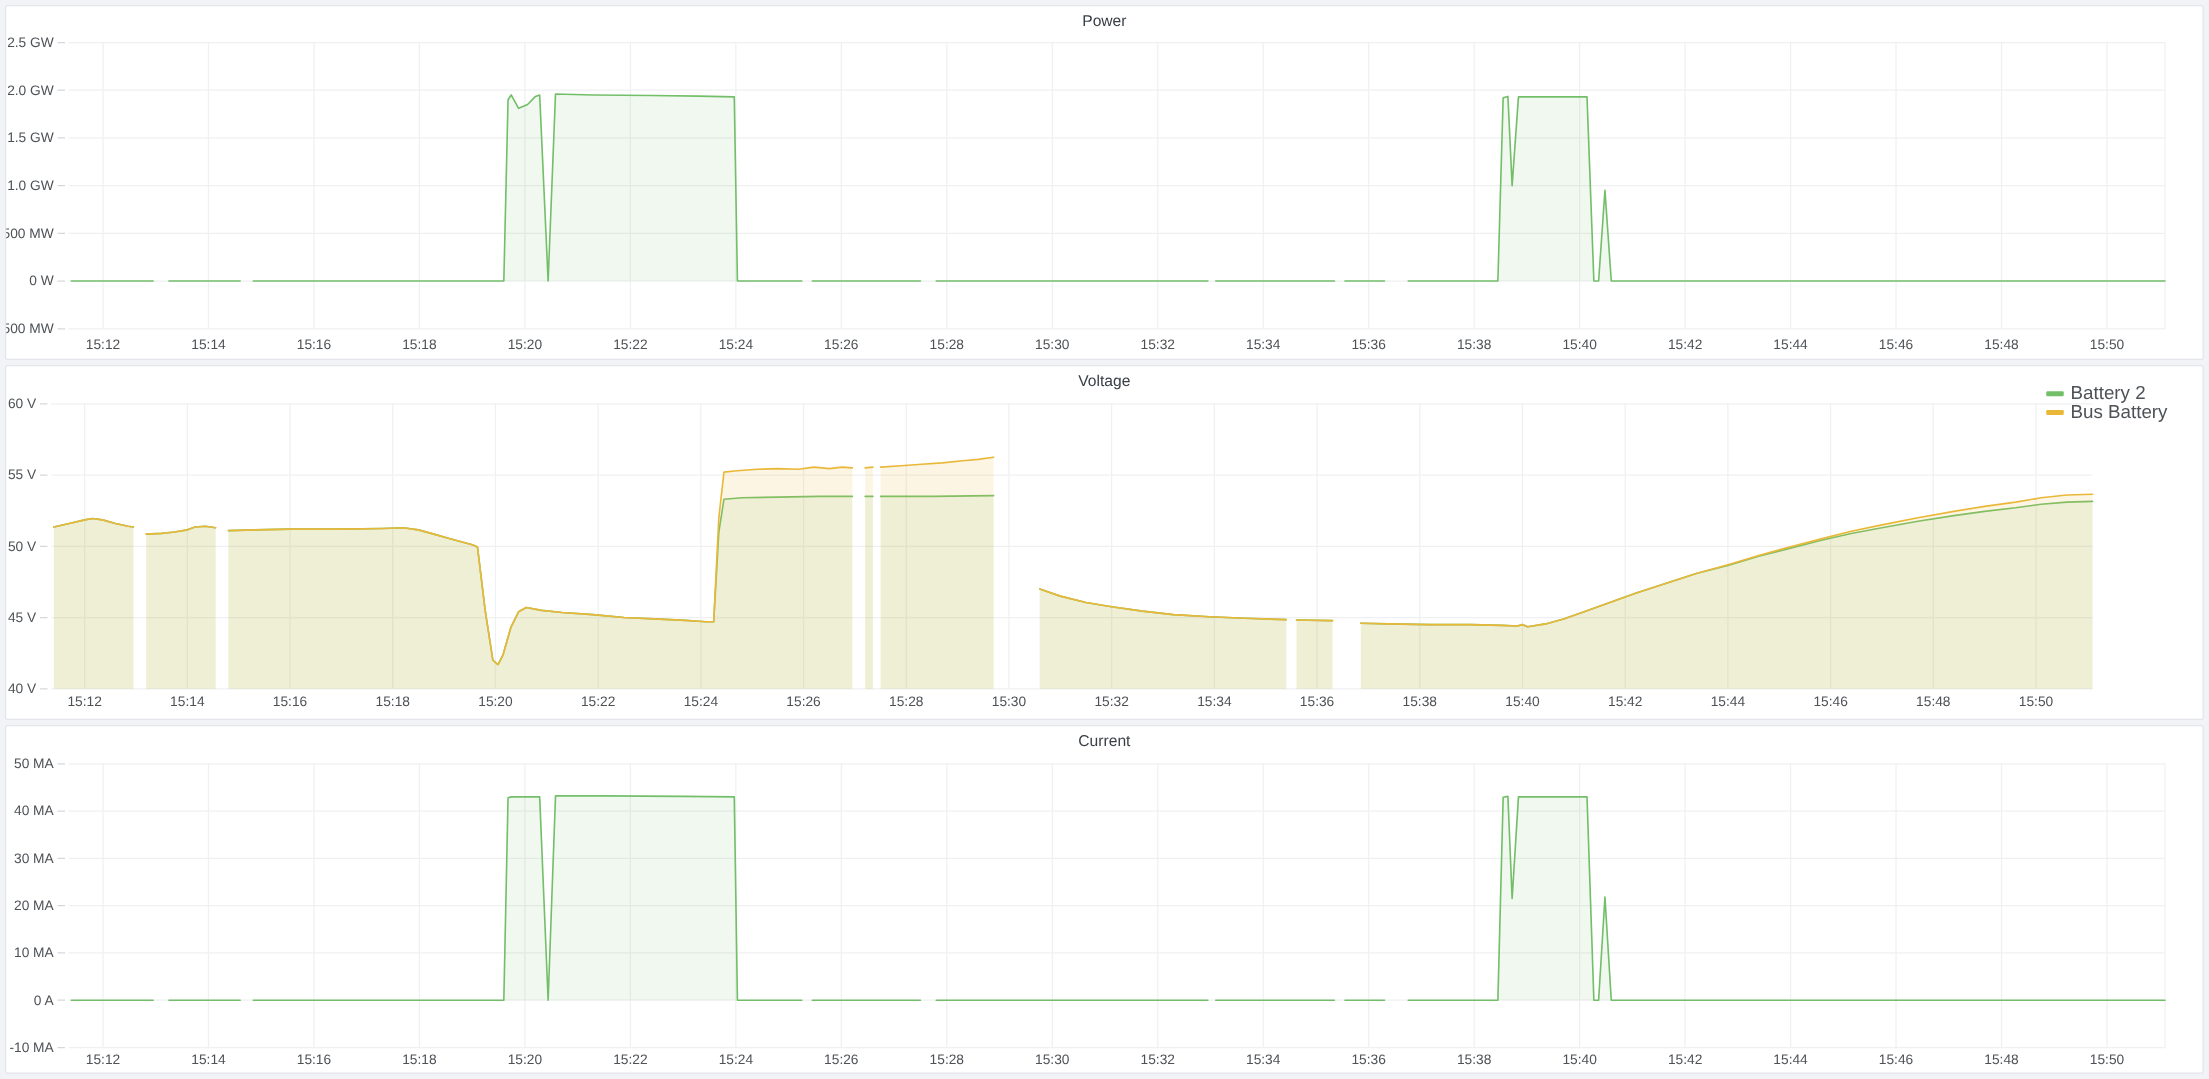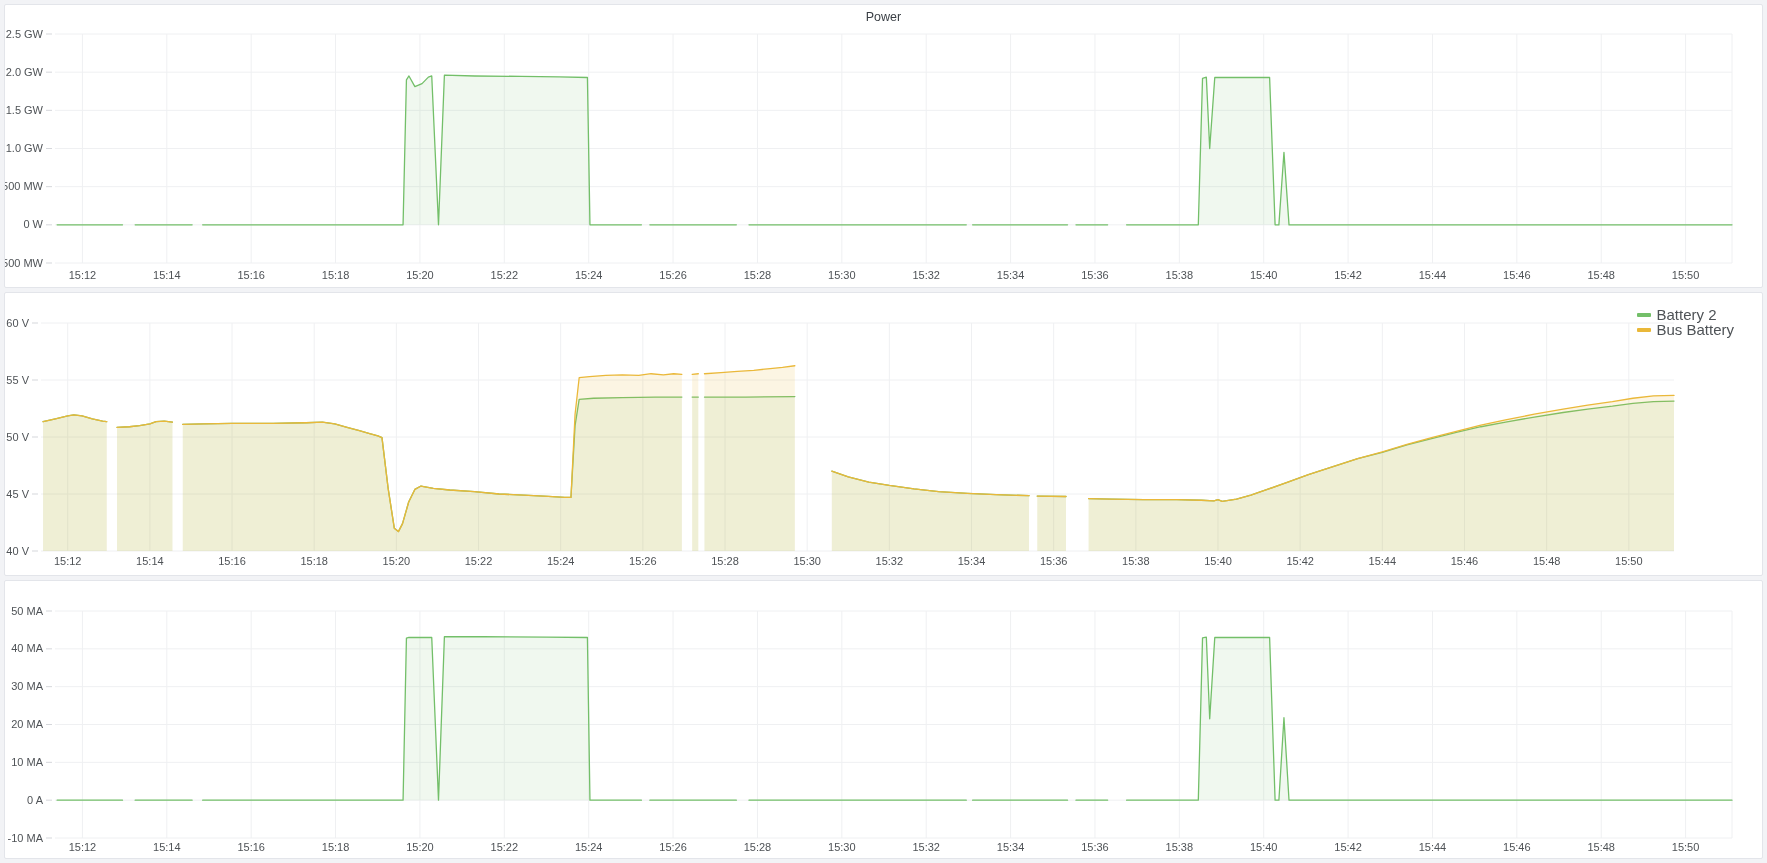--- a/index.html
+++ b/index.html
@@ -107,20 +107,21 @@
           <path d="M967.6,219.83 L1062.53,219.83" fill="none" stroke="#73BF69" stroke-width="1.3" stroke-linejoin="round" stroke-linecap="round"></path>
           <path d="M1070.97,219.83 L1070.97,219.83 L1102.61,219.83 L1102.61,219.83 Z" fill="rgba(115,191,105,0.11)" stroke="none"></path>
           <path d="M1070.97,219.83 L1102.61,219.83" fill="none" stroke="#73BF69" stroke-width="1.3" stroke-linejoin="round" stroke-linecap="round"></path>
           <path d="M1121.59,219.83 L1121.59,219.83 L1193.31,219.83 L1197.53,73.27 L1201.33,72.13 L1204.7,143.5 L1209.77,72.51 L1264.61,72.51 L1270.1,219.83 L1273.89,219.83 L1278.96,147.32 L1284.02,219.83 L1727,219.83 L1727,219.83 Z" fill="rgba(115,191,105,0.11)" stroke="none"></path>
           <path d="M1121.59,219.83 L1193.31,219.83 L1197.53,73.27 L1201.33,72.13 L1204.7,143.5 L1209.77,72.51 L1264.61,72.51 L1270.1,219.83 L1273.89,219.83 L1278.96,147.32 L1284.02,219.83 L1727,219.83" fill="none" stroke="#73BF69" stroke-width="1.3" stroke-linejoin="round" stroke-linecap="round"></path>
         </g>
       </svg>
   </div>
 
   <div class="panel" id="panel-1" style="height:284px;">
+    <div class="panel-title">Voltage</div>
     <div class="legend" id="legend-1">
         <div class="legend-item">
           <span class="legend-swatch" style="background: rgb(115, 191, 105);"></span>
           <span>Battery 2</span>
         </div>
         <div class="legend-item">
           <span class="legend-swatch" style="background: rgb(234, 184, 57);"></span>
           <span>Bus Battery</span>
         </div>
       </div>
@@ -221,20 +222,21 @@
           <path d="M826.82,178.2 L843.26,183.9 L863.8,189.03 L884.34,192.45 L908.99,195.87 L933.64,198.72 L962.39,200.43 L991.15,201.57 L1024.02,202.71" fill="none" stroke="#EAB839" stroke-width="1.3" stroke-linejoin="round" stroke-linecap="round"></path>
           <path d="M1032.23,258 L1032.23,203.05 L1060.99,203.51 L1060.99,258 Z" fill="rgba(234,184,57,0.14)" stroke="none"></path>
           <path d="M1032.23,203.05 L1060.99,203.51" fill="none" stroke="#EAB839" stroke-width="1.3" stroke-linejoin="round" stroke-linecap="round"></path>
           <path d="M1083.58,258 L1083.58,205.56 L1106.18,206.13 L1139.05,206.7 L1171.91,206.7 L1196.56,207.27 L1208.88,207.84 L1212.99,206.7 L1217.1,208.41 L1231.48,206.13 L1245.86,202.14 L1262.29,196.44 L1282.83,189.03 L1303.37,181.62 L1328.02,173.64 L1352.67,165.66 L1377.32,158.82 L1401.97,151.41 L1426.62,144.57 L1451.27,138.3 L1475.92,132.03 L1500.56,126.9 L1529.32,121.2 L1558.08,116.07 L1582.73,112.08 L1607.38,108.66 L1627.92,105.24 L1648.46,102.96 L1669,102.39 L1669,258 Z" fill="rgba(234,184,57,0.14)" stroke="none"></path>
           <path d="M1083.58,205.56 L1106.18,206.13 L1139.05,206.7 L1171.91,206.7 L1196.56,207.27 L1208.88,207.84 L1212.99,206.7 L1217.1,208.41 L1231.48,206.13 L1245.86,202.14 L1262.29,196.44 L1282.83,189.03 L1303.37,181.62 L1328.02,173.64 L1352.67,165.66 L1377.32,158.82 L1401.97,151.41 L1426.62,144.57 L1451.27,138.3 L1475.92,132.03 L1500.56,126.9 L1529.32,121.2 L1558.08,116.07 L1582.73,112.08 L1607.38,108.66 L1627.92,105.24 L1648.46,102.96 L1669,102.39" fill="none" stroke="#EAB839" stroke-width="1.3" stroke-linejoin="round" stroke-linecap="round"></path>
         </g>
       </svg>
   </div>
 
   <div class="panel" id="panel-2" style="height:279px;">
+    <div class="panel-title">Current</div>
     <svg class="chart" width="1757" height="277">
         <g>
           <line x1="77.42" y1="30" x2="77.42" y2="257" stroke="#EFF0F2" stroke-width="1"></line>
           <line x1="161.8" y1="30" x2="161.8" y2="257" stroke="#EFF0F2" stroke-width="1"></line>
           <line x1="246.18" y1="30" x2="246.18" y2="257" stroke="#EFF0F2" stroke-width="1"></line>
           <line x1="330.55" y1="30" x2="330.55" y2="257" stroke="#EFF0F2" stroke-width="1"></line>
           <line x1="414.93" y1="30" x2="414.93" y2="257" stroke="#EFF0F2" stroke-width="1"></line>
           <line x1="499.31" y1="30" x2="499.31" y2="257" stroke="#EFF0F2" stroke-width="1"></line>
           <line x1="583.69" y1="30" x2="583.69" y2="257" stroke="#EFF0F2" stroke-width="1"></line>
           <line x1="668.06" y1="30" x2="668.06" y2="257" stroke="#EFF0F2" stroke-width="1"></line>

